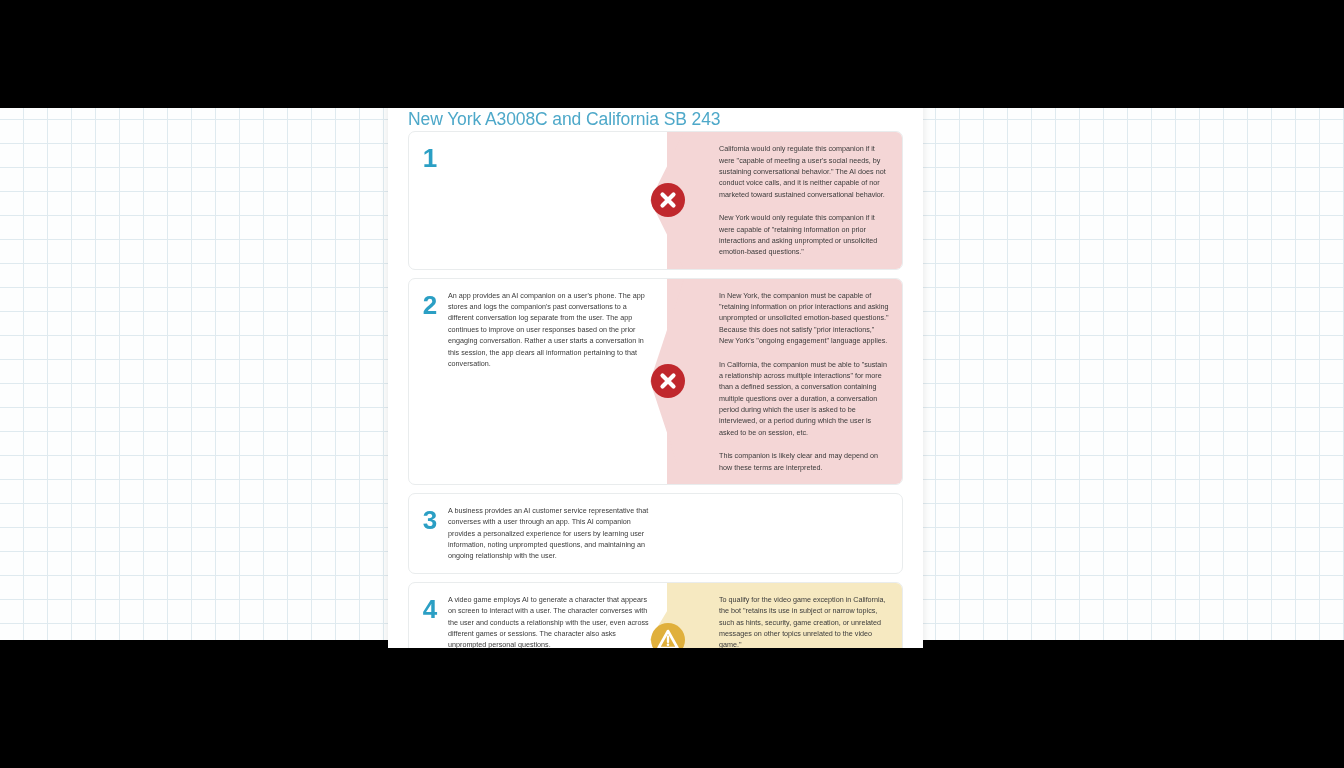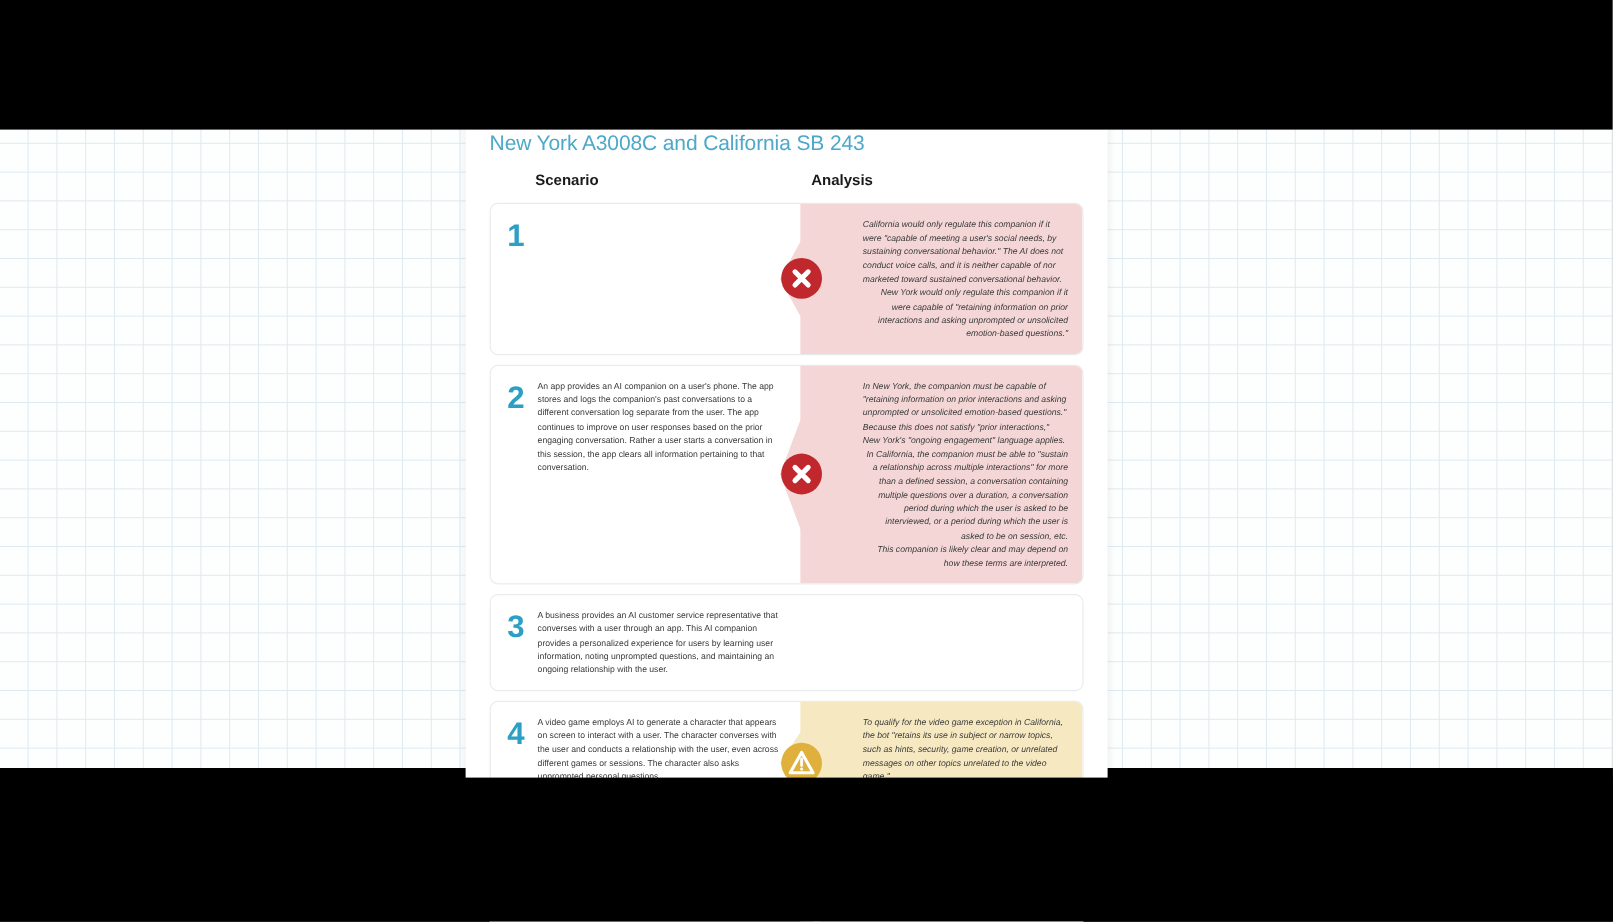--- a/index.html
+++ b/index.html
@@ -149,23 +149,22 @@
     background: inherit;
     clip-path: polygon(100% 0, 100% 100%, 0 50%);
   }
 
   .analysis-text {
     position: relative;
     font-size: 7.2px;
     line-height: 1.58;
     color: #3a3a3a;
     z-index: 2;
-    font-style: italic;
-  }
-  .analysis-text p + p { margin-top: 0; text-align: right; }
+  }
+  .analysis-text p + p { margin-top: 12px; }
 
   
   .status-icon {
     position: absolute;
     left: -16px;
     top: 50%;
     transform: translateY(-50%);
     width: 34px;
     height: 34px;
     border-radius: 50%;
@@ -190,24 +189,20 @@
 
 <div id="stage">
 
   <div id="grid-bg"></div>
 
   <div id="card">
 
     <div id="title">AI Compliance Chart for Businesses</div>
     <div id="subtitle">New York A3008C and California SB 243</div>
 
-    <div id="col-heads">
-      <div class="col-head scenario">Scenario</div>
-      <div class="col-head analysis">Analysis</div>
-    </div>
 
     <div id="rows-container">
         <div class="row">
           <div class="scenario-col">
             <div class="num">1</div>
           </div>
           <div class="analysis-col tint-red">
             <div class="status-icon ico-red">
               <svg width="34" height="34" viewBox="0 0 34 34">
                 <path d="M11.5 11.5 L22.5 22.5 M22.5 11.5 L11.5 22.5" stroke="#fff" stroke-width="4.2" stroke-linecap="round"></path>

